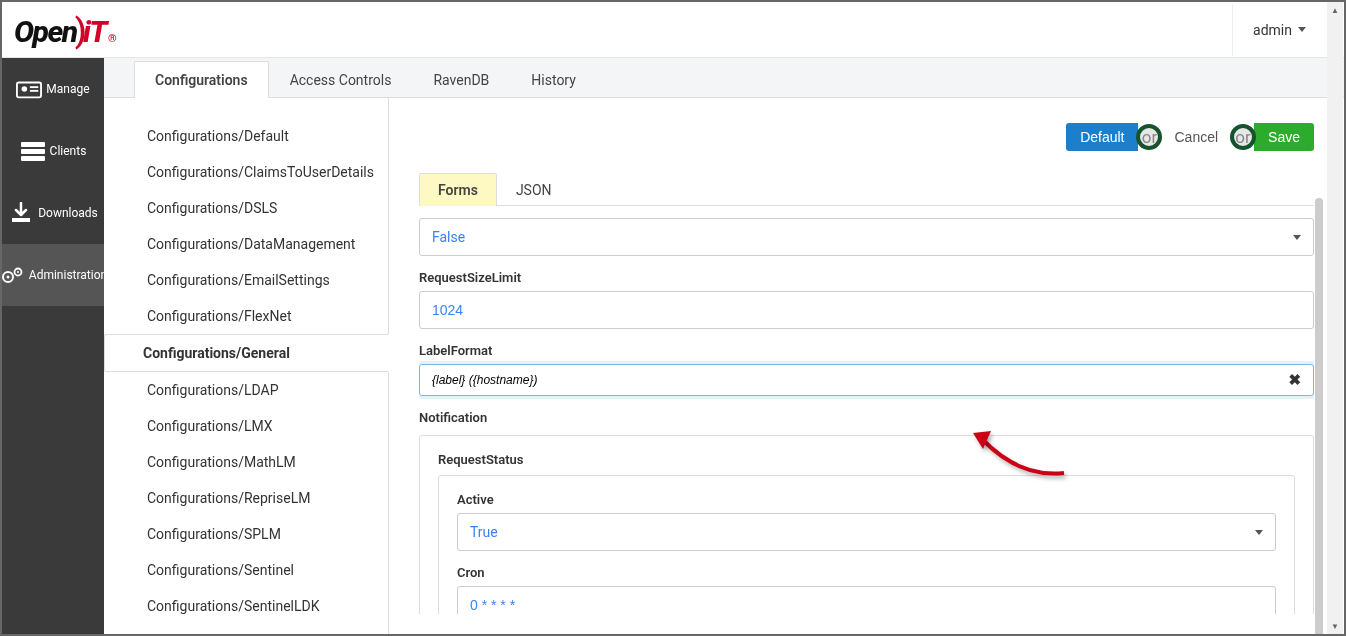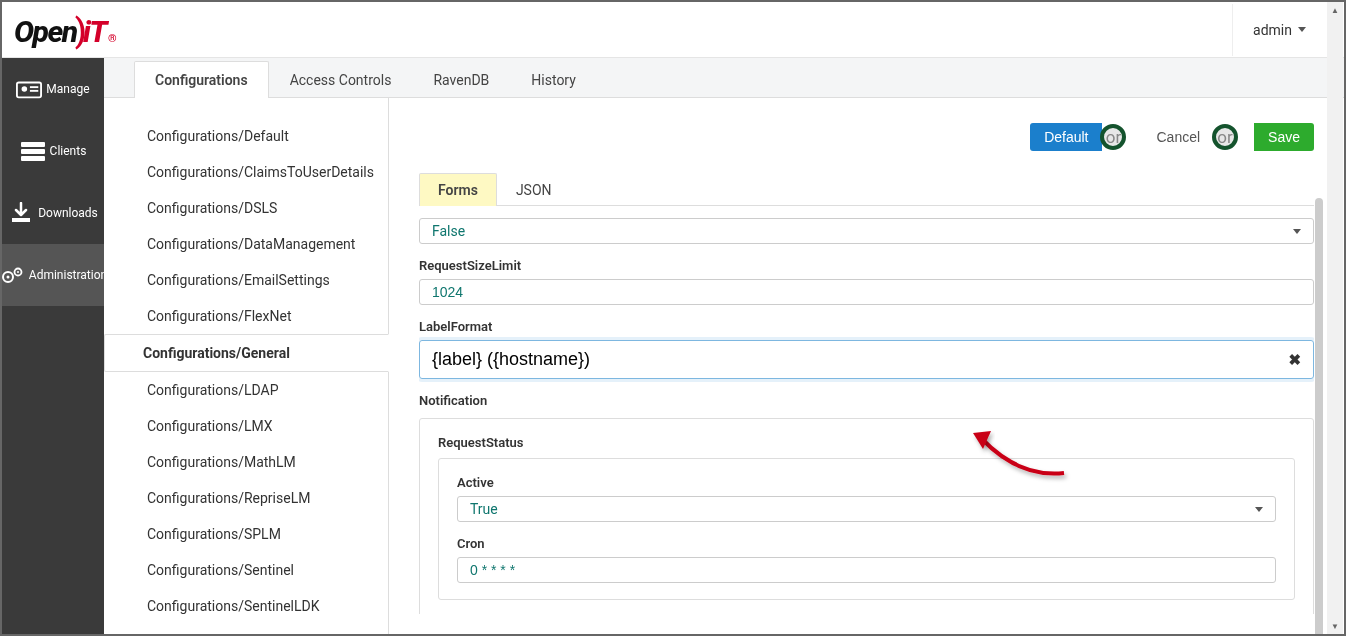--- a/index.html
+++ b/index.html
@@ -27,37 +27,37 @@
     .page { flex:1; display:flex; flex-direction:column; min-width:0; position:relative;}
     .tabbar { height: 40px; background:#f4f5f6; border-bottom:1px solid #ddd; display:flex; align-items:flex-end; padding-left: 30px; gap: 0;}
     .tab { padding: 10px 20px; font-size:14px; color:#444; cursor:pointer; border:1px solid transparent; border-bottom:none; position:relative; top:1px; background: transparent;}
     .tab.active { background:#fff; border-color:#ddd #ddd #fff #ddd; font-weight:600; border-radius: 2px 2px 0 0;}
     .page-body { flex:1; display:flex; min-height:0; padding: 0; }
     .sub-sidebar { width: 284px; padding: 20px 0; font-size: 14px; border-right: none; }
     .sub-item { padding: 10px 20px 10px 40px; cursor:pointer; color:#333; border-left: 3px solid transparent;}
     .sub-item.active { font-weight:700; border:1px solid #ddd; border-right-color: #fff; margin-right:-1px; background:#fff; border-radius: 2px 0 0 2px; position:relative; z-index:2; padding-left: 38px;}
     .form-area { flex:1; border-left: 1px solid #ddd; display:flex; flex-direction:column; padding: 22px 30px 20px 30px; position:relative; min-width:0;}
     .action-row { display:flex; justify-content:flex-end; gap:0; margin-bottom: 18px; align-items:center;}
-    .btn { padding: 6px 14px; font-size:14px; border-radius:3px; cursor:pointer; border:none; color:#fff;margin-left:18px;}
+    .btn { padding: 6px 14px; font-size:14px; border-radius:3px; cursor:pointer; border:none; color:#fff;}
     .btn-default { background:#1b7fcc; }
     .btn-cancel { background: transparent; color:#555; }
     .btn-save { background:#2dab2d; }
     .pill-or { display:inline-flex; align-items:center; justify-content:center; width:26px; height:26px; border-radius:50%; background:#e7e7e7; color:#888; font-size:17px; margin: 4px -2px; z-index:2; position:relative; border: 4px solid #14532d;}
     .inner-tabs { display:flex; gap:0; border-bottom: 1px solid #ddd; }
     .inner-tab { padding: 8px 18px; font-size:14px; color:#444; cursor:pointer; border:1px solid transparent; border-bottom:none; position:relative; top:1px;}
     .inner-tab.active { border-color:#ddd #ddd #fff #ddd; background:#fef9c3; font-weight:600; border-radius: 2px 2px 0 0;}
     .form-scroll { flex:1; overflow:hidden; padding-top: 4px;}
     .field-group { margin-top: 14px; }
     .field-label { font-size: 13px; font-weight:600; margin-bottom: 6px; display:block;}
-    .form-control { width: 100%; border: 1px solid #ccc; border-radius: 3px; padding: 4px 12px; font-size: 14px; background:#fff; color:#0f766e; position:relative;}
+    .form-control { width: 100%; border: 1px solid #ccc; border-radius: 3px; padding: 10px 12px; font-size: 14px; background:#fff; color:#3b82f6; position:relative;}
     .form-select { display:flex; justify-content:space-between; align-items:center; cursor:pointer;}
     .caret-down { width:0; height:0; border-left:4px solid transparent; border-right:4px solid transparent; border-top:5px solid #555;}
     .panel { border:1px solid #ddd; border-radius:3px; padding: 16px 18px; margin-top: 10px;}
     .input-with-clear { display:flex; align-items:center; border:1px solid #7db7e0; border-radius:3px; padding: 0; box-shadow: 0 0 0 3px rgba(80,160,220,0.15);}
-    .input-with-clear input { flex:1; border:none; outline:none; padding: 8px 12px; font-size:18px; background:transparent;}
+    .input-with-clear input { flex:1; border:none; outline:none; padding: 8px 12px; font-size:12px; background:transparent;font-style:italic;}
     .clear-x { padding: 0 12px; font-weight:800; cursor:pointer; font-size:15px;}
     .arrow-annotation { position:absolute; left: 580px; top: 325px; pointer-events:none; z-index: 5; }
     .page-wrapper-track { position:absolute; right:18px; top:58px; width:14px; bottom: 2px;}
     .page-wrapper-thumb { position:absolute; top: 82px; width:8px; height: 490px; background:#ccc; border-radius:4px; left:3px;}
   </style>
 </head>
 <body>
 
 <div class="outer">
   <div class="content-area">

